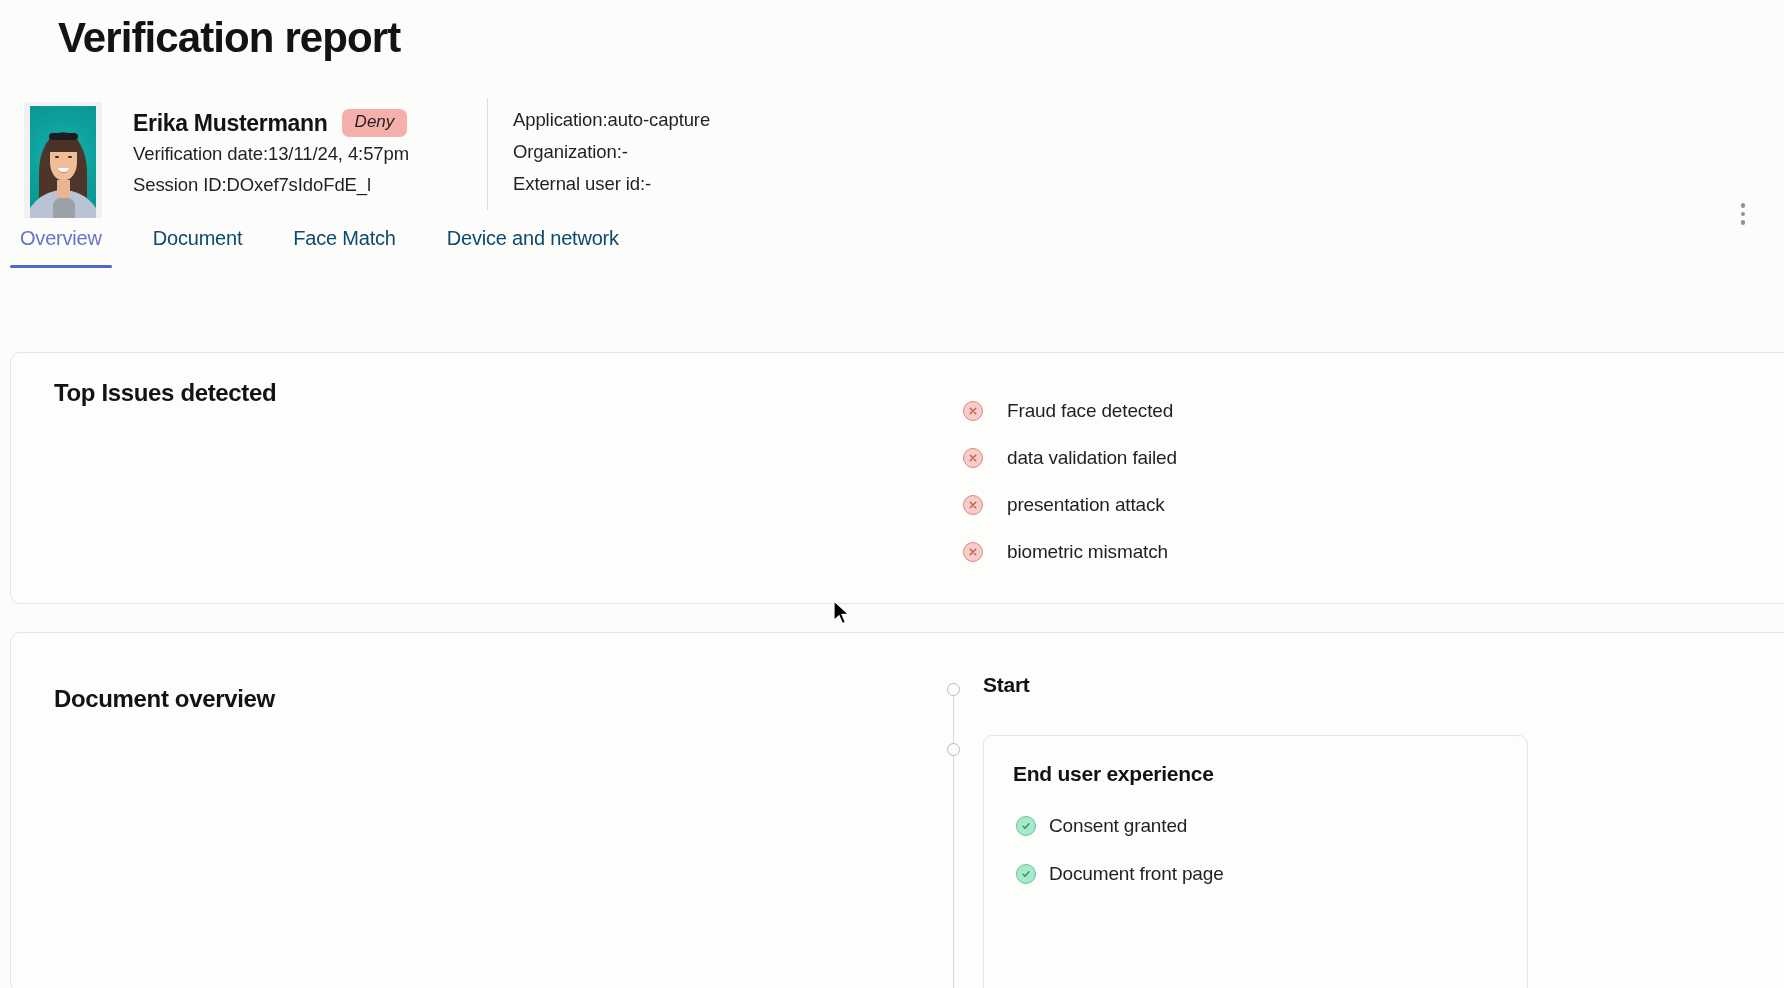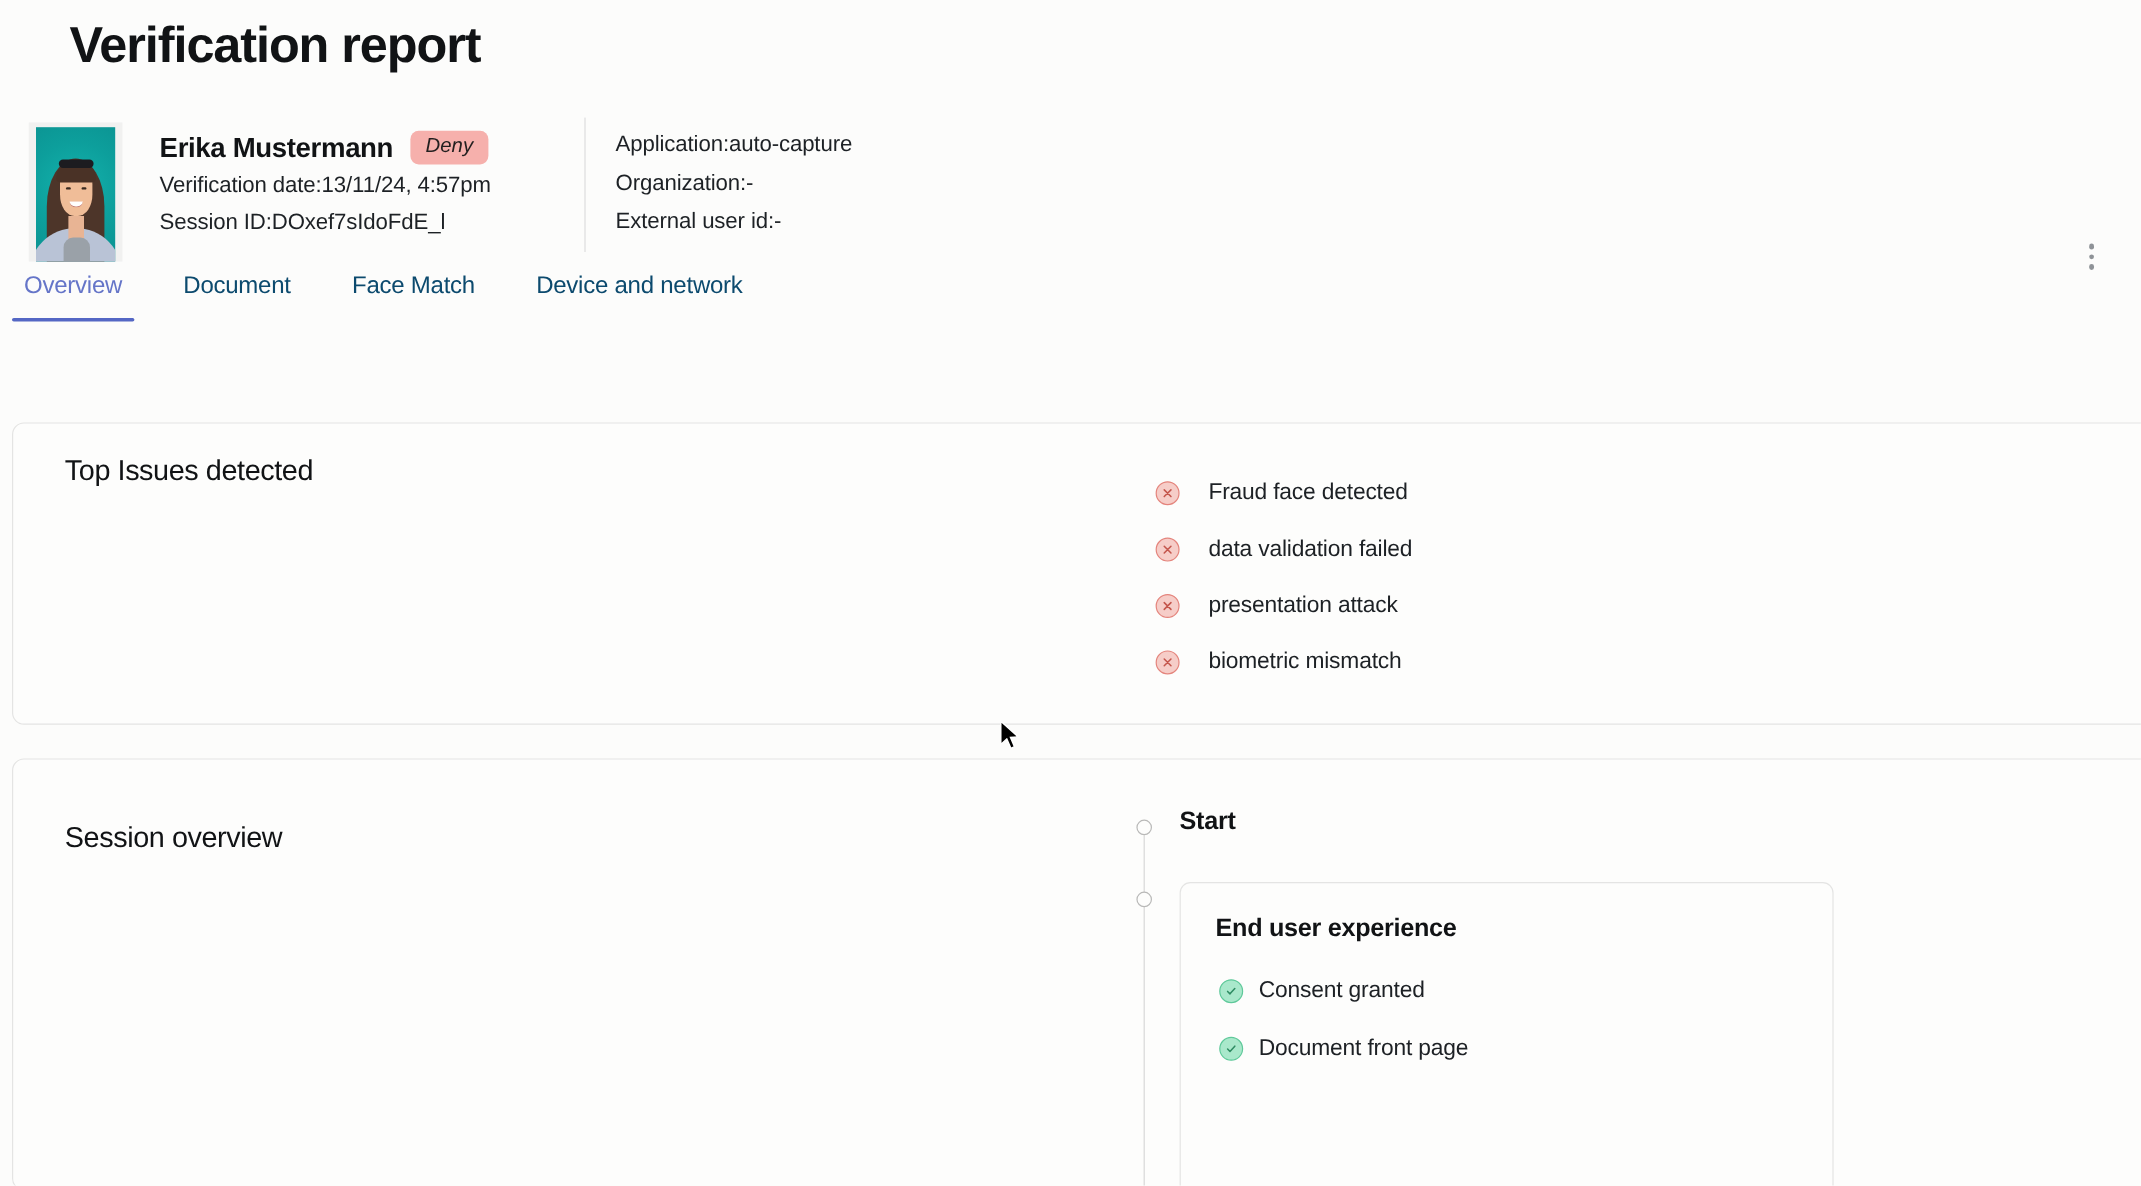--- a/index.html
+++ b/index.html
@@ -244,21 +244,21 @@
   #card-session {
     left: 10px;
     top: 632px;
     width: 1830px;
     height: 360px;
   }
   .card-title {
     position: absolute;
     left: 43px;
     font-size: 24px;
-    font-weight: 400;
+    font-weight: 700;
     letter-spacing: -0.35px;
     color: #111315;
     white-space: nowrap;
   }
   #card-issues .card-title { top: 26px; }
   #card-session .card-title { top: 52px; }
 
   
   .issues {
     position: absolute;
@@ -480,21 +480,21 @@
             <path d="M3.2 3.2 L8.8 8.8 M8.8 3.2 L3.2 8.8" stroke="#c4564c" stroke-width="1.3" stroke-linecap="round" fill="none"></path>
           </svg>
       </span>
       <span class="issue-label">biometric mismatch</span>
     </div>
 
   </div>
 </div>
 
 <div class="card" id="card-session">
-  <div class="card-title">Session overview</div>
+  <div class="card-title">Document overview</div>
 
   <div class="timeline">
     <div class="tl-rail"></div>
     <div class="tl-node" id="tl-node-start"></div>
     <div class="tl-node" id="tl-node-second"></div>
 
     <div class="tl-start-label">Start</div>
 
     <div class="tl-card">
       <div class="tl-card-title">End user experience</div>

